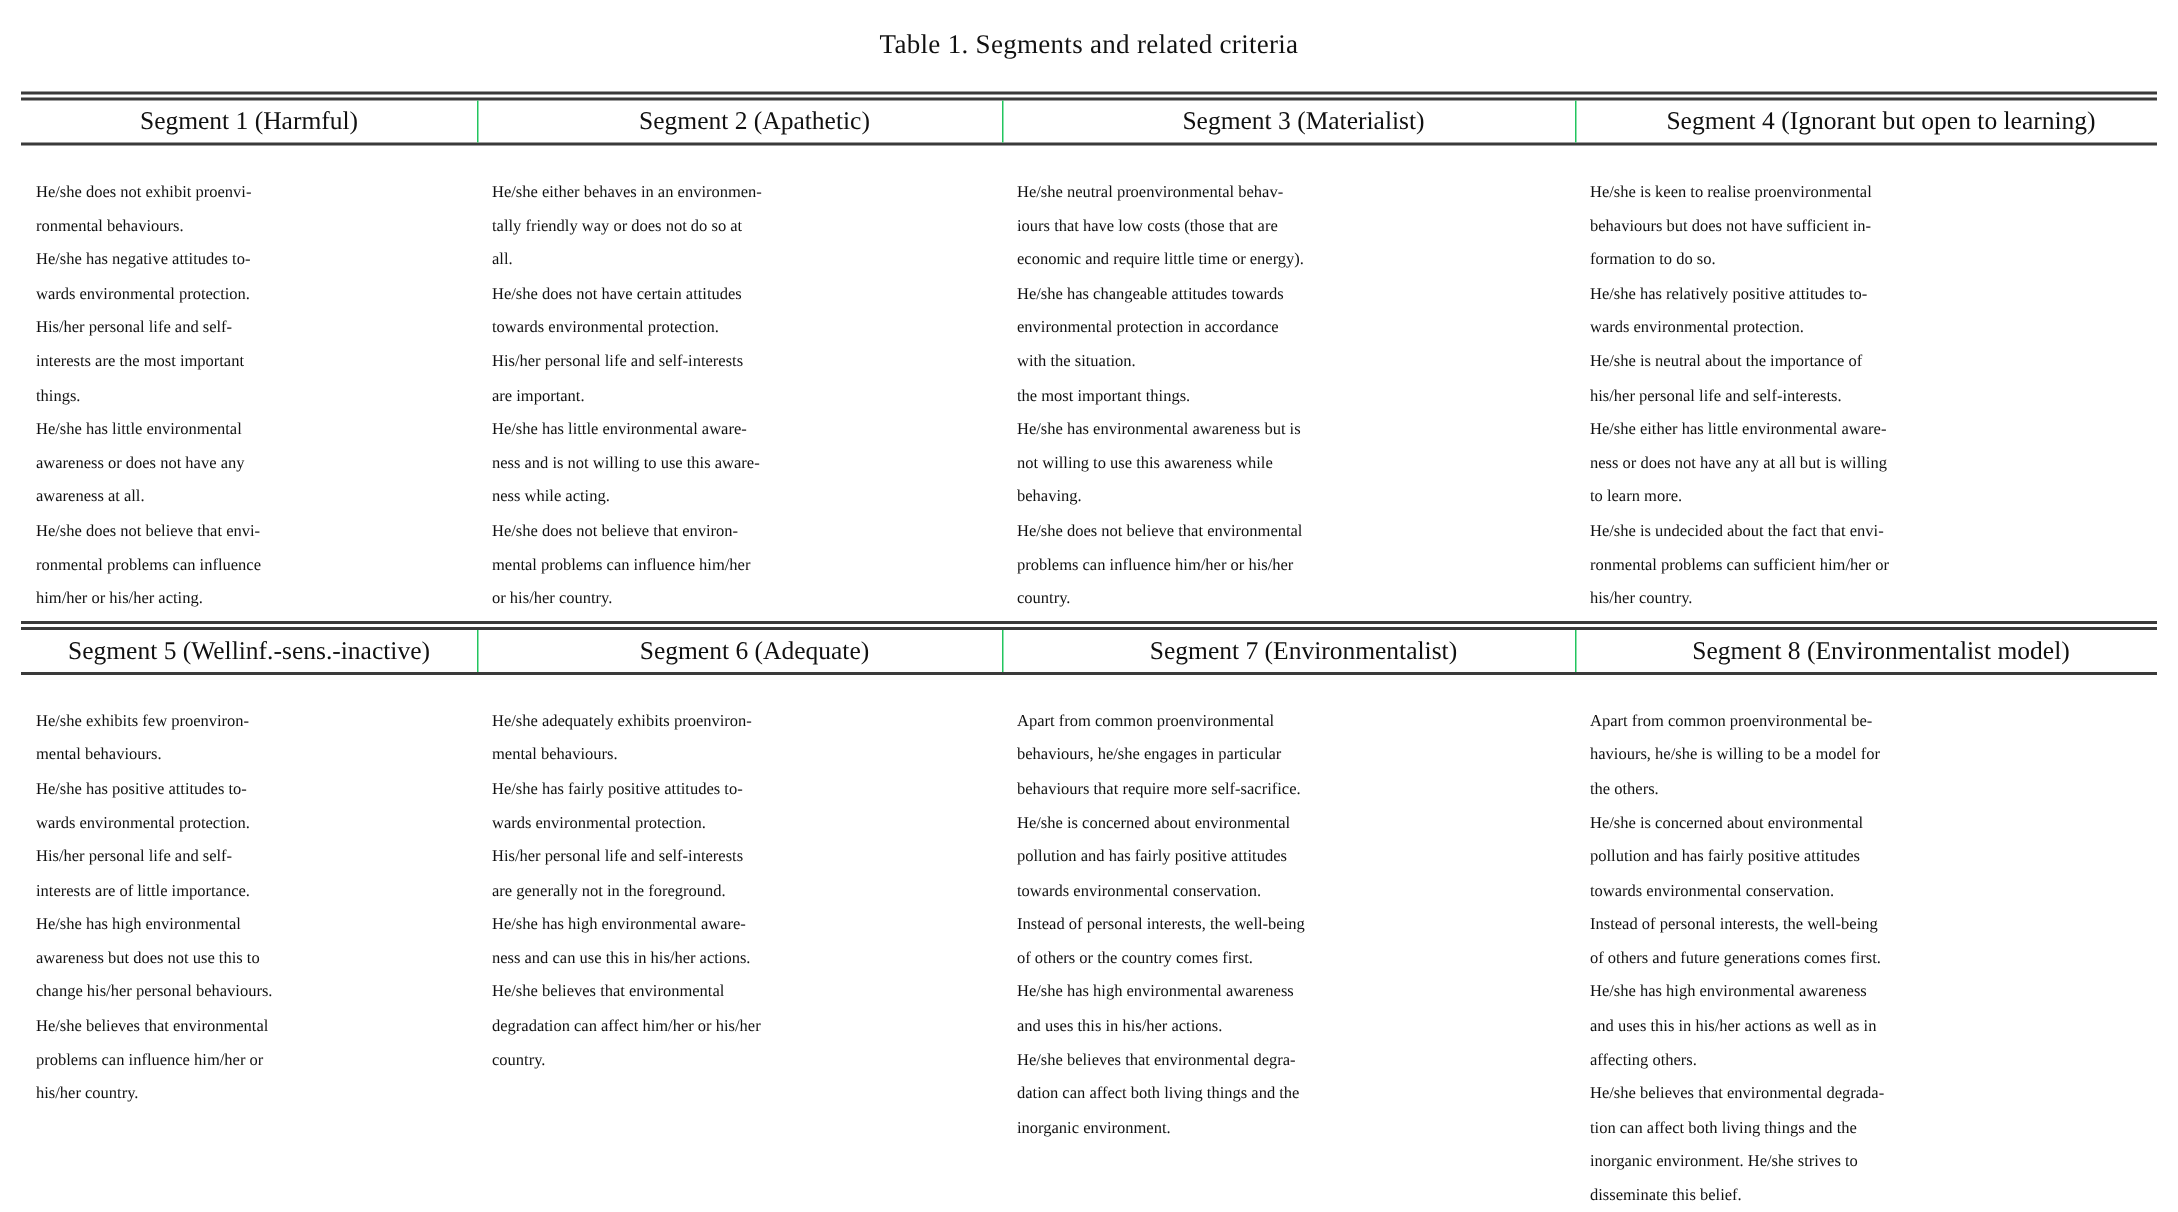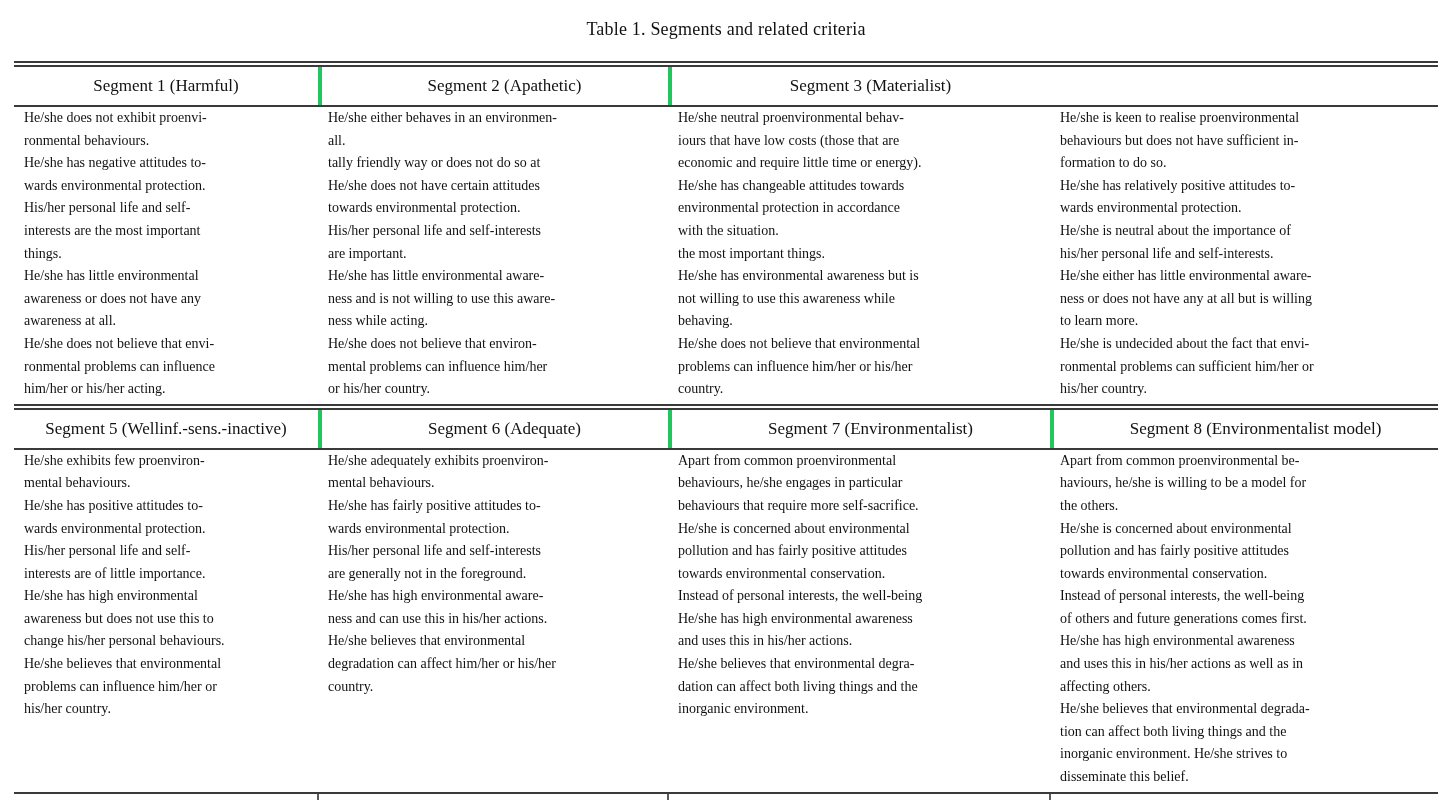--- a/index.html
+++ b/index.html
@@ -51,54 +51,55 @@
     width: 2px;
     height: 6px;
     background: #5a5a5a;
   }
   
   .hrow, .brow {
     display: grid;
     grid-template-columns: 304px 350px 382px 388px;
   }
   .hcell {
-    height: 38px;
+    height: 28px;
     display: flex;
     align-items: center;
     justify-content: center;
     font-size: 17px;
     white-space: nowrap;
     overflow: hidden;
   }
   .hcell + .hcell {
-    border-left: 4px solid #22c55e;
+    border-left: 1px solid #22c55e;
     padding-left: 19px;
   }
   .bcell {
-    padding: 0 8px 3px 10px;
-    font-size: 14px;
+    padding: 20px 8px 3px 10px;
+    font-size: 11px;
     line-height: 22.6px;
   }
   .bcell .line {
     white-space: nowrap;
   }
 </style>
 </head>
 <body>
 
 <div class="title">Table 1. Segments and related criteria</div>
 
 <div class="tbl">
 
   <div class="rule2"></div>
 
   <div class="hrow">
     <div class="hcell">Segment 1 (Harmful)</div>
     <div class="hcell">Segment 2 (Apathetic)</div>
     <div class="hcell">Segment 3 (Materialist)</div>
+    <div class="hcell">Segment 4 (Ignorant but open to learning)</div>
   </div>
 
   <div class="rule1"></div>
 
   <div class="brow">
     <div class="bcell">
         <div class="line">He/she does not exhibit proenvi-</div>
         <div class="line">ronmental behaviours.</div>
         <div class="line">He/she has negative attitudes to-</div>
         <div class="line">wards environmental protection.</div>
@@ -107,22 +108,22 @@
         <div class="line">things.</div>
         <div class="line">He/she has little environmental</div>
         <div class="line">awareness or does not have any</div>
         <div class="line">awareness at all.</div>
         <div class="line">He/she does not believe that envi-</div>
         <div class="line">ronmental problems can influence</div>
         <div class="line">him/her or his/her acting.</div>
       </div>
     <div class="bcell">
         <div class="line">He/she either behaves in an environmen-</div>
+        <div class="line">tally friendly way or does not do so at</div>
         <div class="line">all.</div>
-        <div class="line">tally friendly way or does not do so at</div>
         <div class="line">He/she does not have certain attitudes</div>
         <div class="line">towards environmental protection.</div>
         <div class="line">His/her personal life and self-interests</div>
         <div class="line">are important.</div>
         <div class="line">He/she has little environmental aware-</div>
         <div class="line">ness and is not willing to use this aware-</div>
         <div class="line">ness while acting.</div>
         <div class="line">He/she does not believe that environ-</div>
         <div class="line">mental problems can influence him/her</div>
         <div class="line">or his/her country.</div>
@@ -199,20 +200,21 @@
         <div class="line">country.</div>
       </div>
     <div class="bcell">
         <div class="line">Apart from common proenvironmental</div>
         <div class="line">behaviours, he/she engages in particular</div>
         <div class="line">behaviours that require more self-sacrifice.</div>
         <div class="line">He/she is concerned about environmental</div>
         <div class="line">pollution and has fairly positive attitudes</div>
         <div class="line">towards environmental conservation.</div>
         <div class="line">Instead of personal interests, the well-being</div>
+        <div class="line">of others or the country comes first.</div>
         <div class="line">He/she has high environmental awareness</div>
         <div class="line">and uses this in his/her actions.</div>
         <div class="line">He/she believes that environmental degra-</div>
         <div class="line">dation can affect both living things and the</div>
         <div class="line">inorganic environment.</div>
       </div>
     <div class="bcell">
         <div class="line">Apart from common proenvironmental be-</div>
         <div class="line">haviours, he/she is willing to be a model for</div>
         <div class="line">the others.</div>

